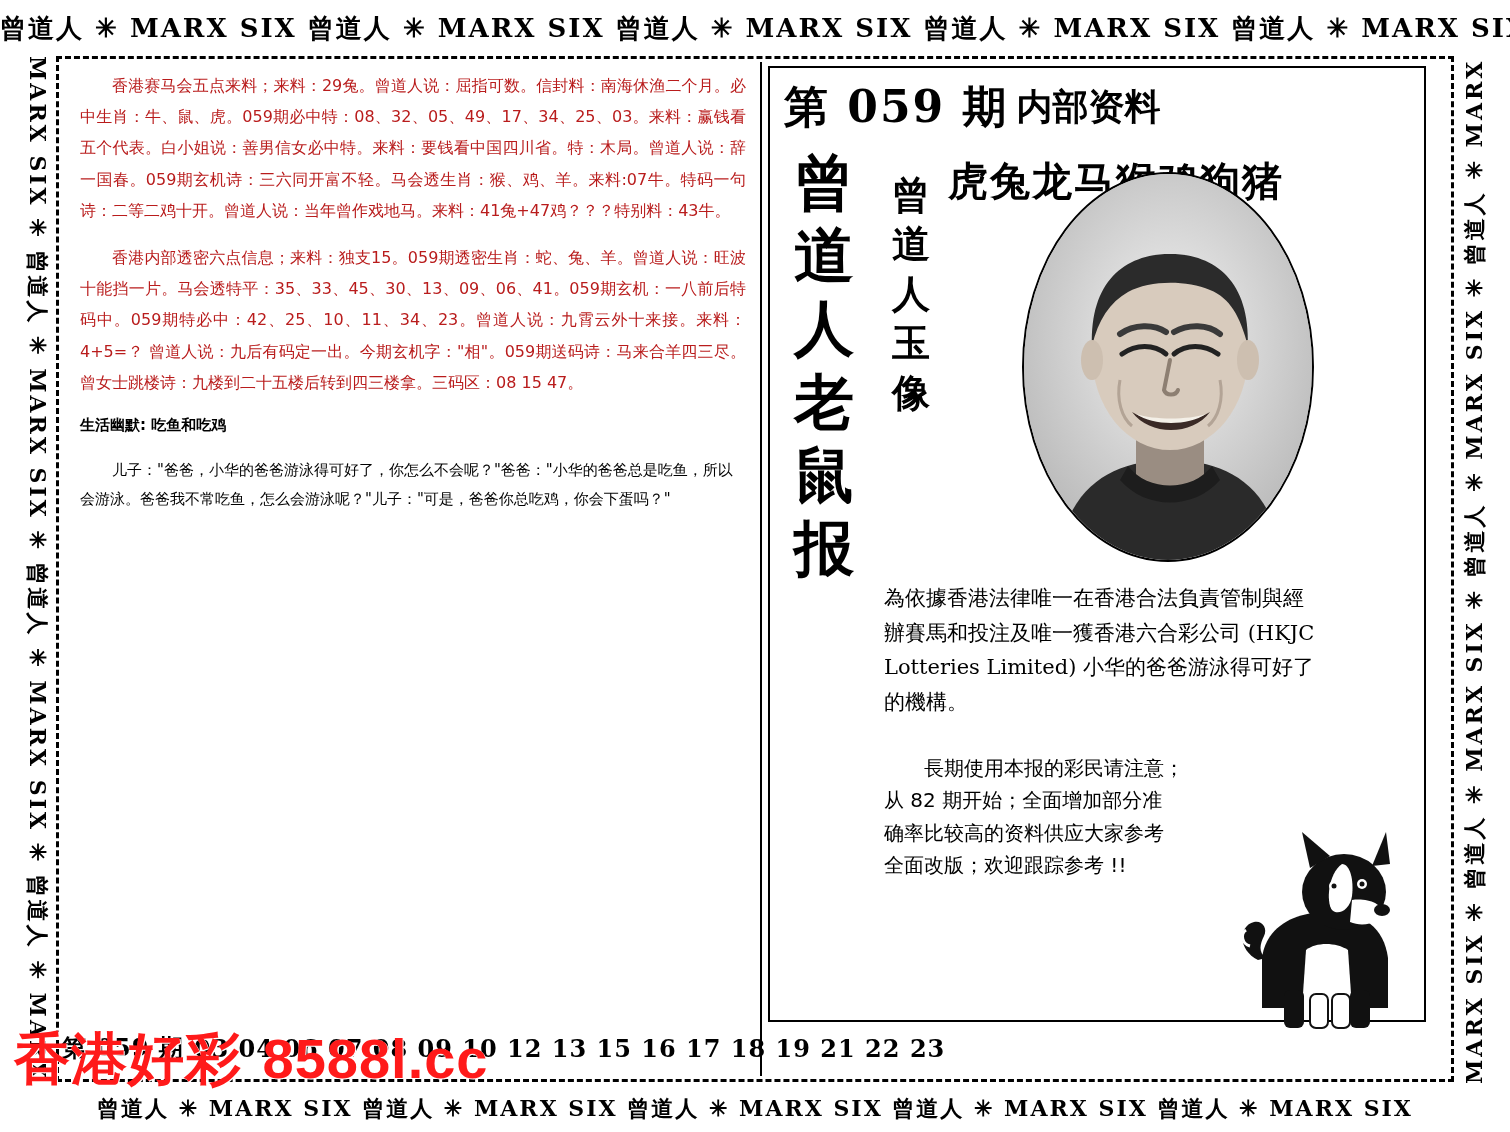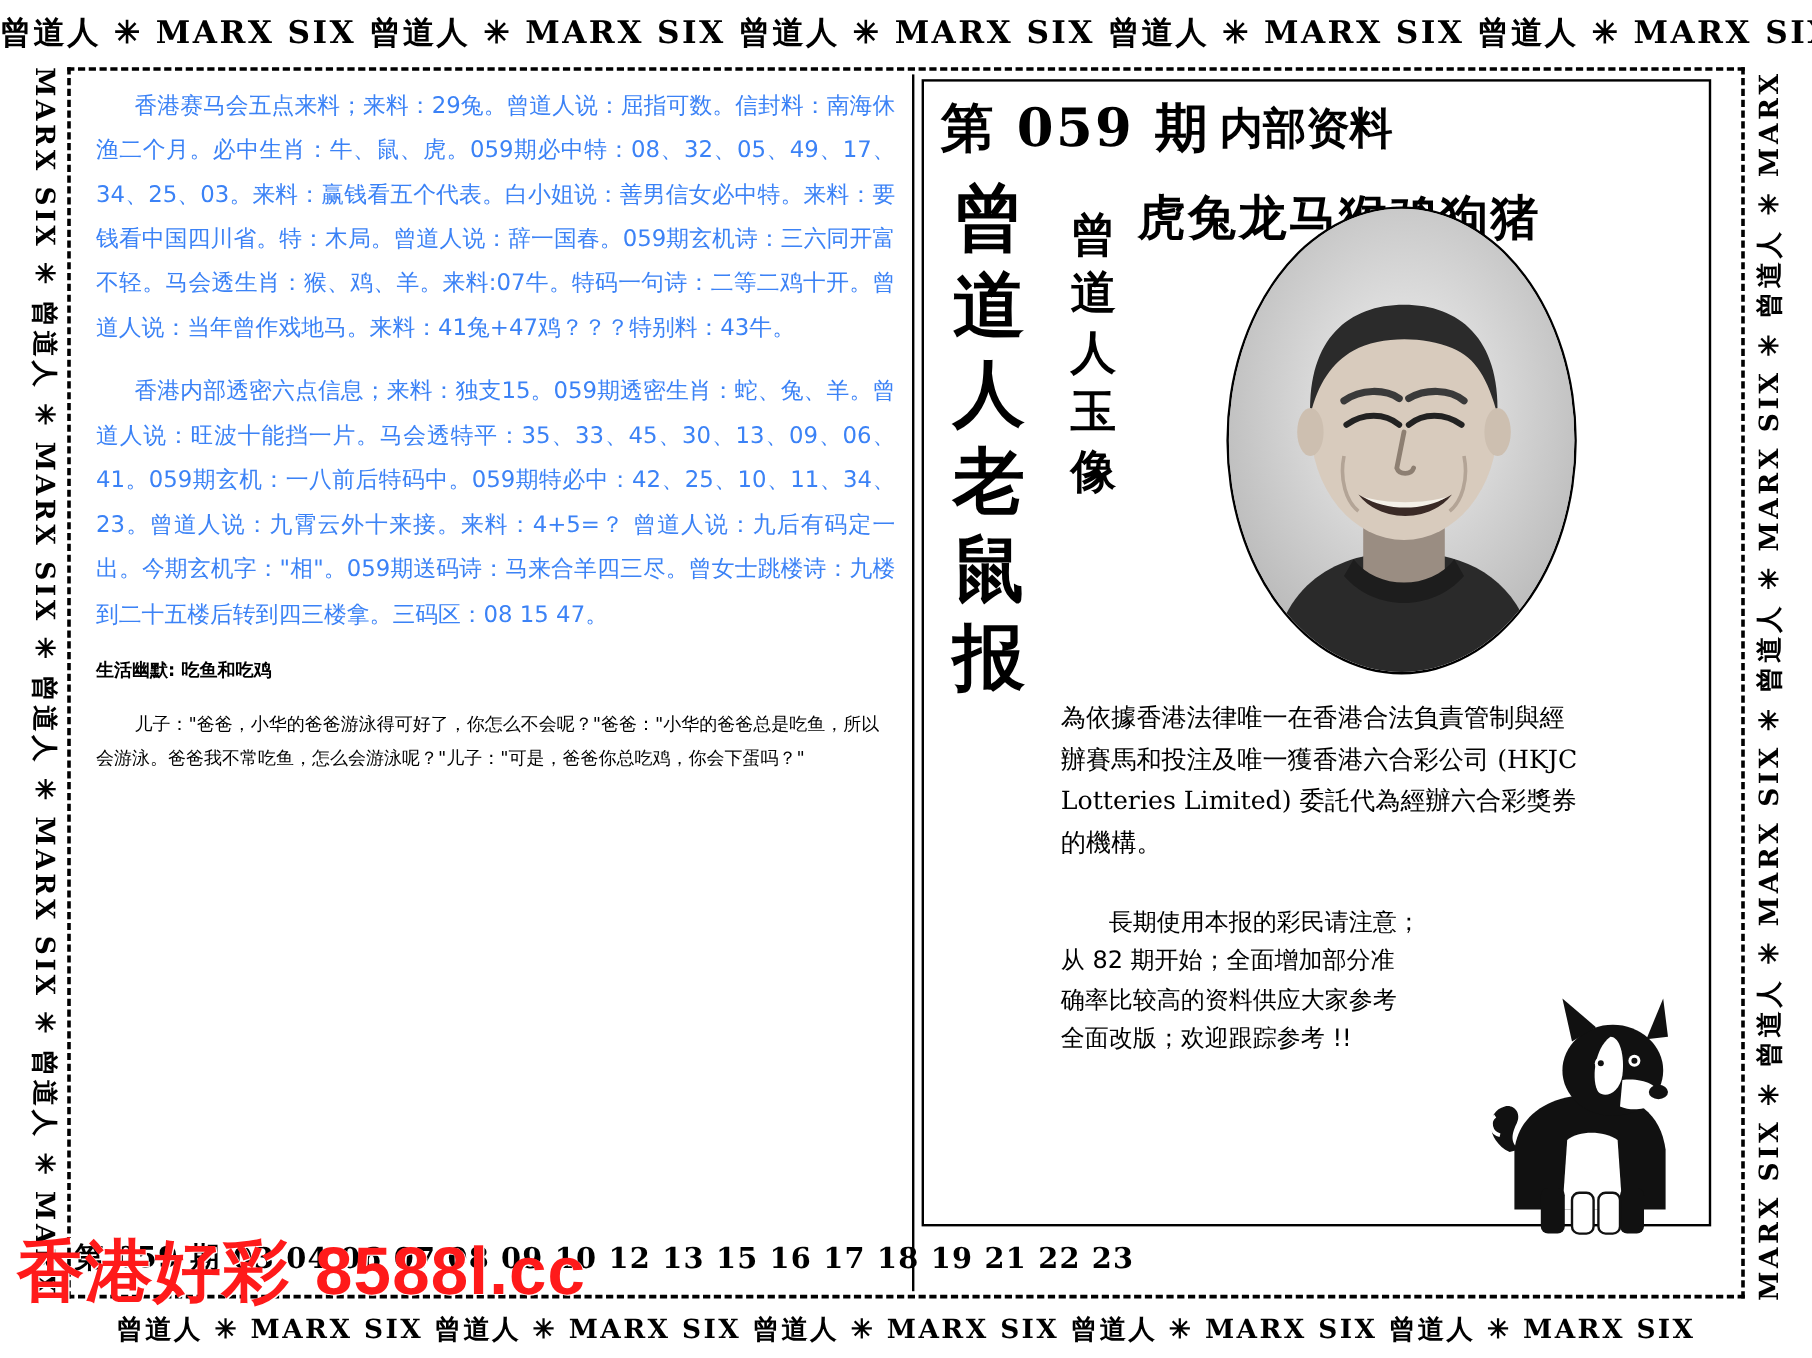--- a/index.html
+++ b/index.html
@@ -98,23 +98,23 @@
   .col-right {
     flex: 1;
     position: relative;
     box-sizing: border-box;
     padding: 6px 10px 0 10px;
   }
 
   
   .para {
     font-family: "DejaVu Sans", sans-serif;
-    font-size: 19px;
+    font-size: 16px;
     line-height: 1.95;
-    color: #3b82f6;
+    color: #b91c1c;
     text-align: justify;
     margin: 0 0 16px 0;
     letter-spacing: 0px;
   }
   .para.indent { text-indent: 32px; }
 
   .joke-title {
     font-size: 15px;
     font-weight: bold;
     margin: 4px 0 20px 0;
@@ -367,21 +367,21 @@
 
             <path d="M96 206 C92 226 98 244 108 252" stroke="#b3a496" stroke-width="3" fill="none"></path>
             <path d="M196 206 C200 226 194 244 184 252" stroke="#b3a496" stroke-width="3" fill="none"></path>
           </svg>
         </div>
       </div>
 
       <div class="jockey-text">
         <p>為依據香港法律唯一在香港合法負責管制與經</p>
         <p>辦賽馬和投注及唯一獲香港六合彩公司 (HKJC</p>
-        <p>Lotteries Limited) 委託代為經辦六合彩獎券</p>
+        <p>Lotteries Limited) 小华的爸爸游泳得可好了</p>
         <p>的機構。</p>
       </div>
 
       <div class="notice-text">
         <p class="ind">長期使用本报的彩民请注意；</p>
         <p>从 82 期开始；全面增加部分准</p>
         <p>确率比较高的资料供应大家参考</p>
         <p>全面改版；欢迎跟踪参考 !!</p>
       </div>
 

